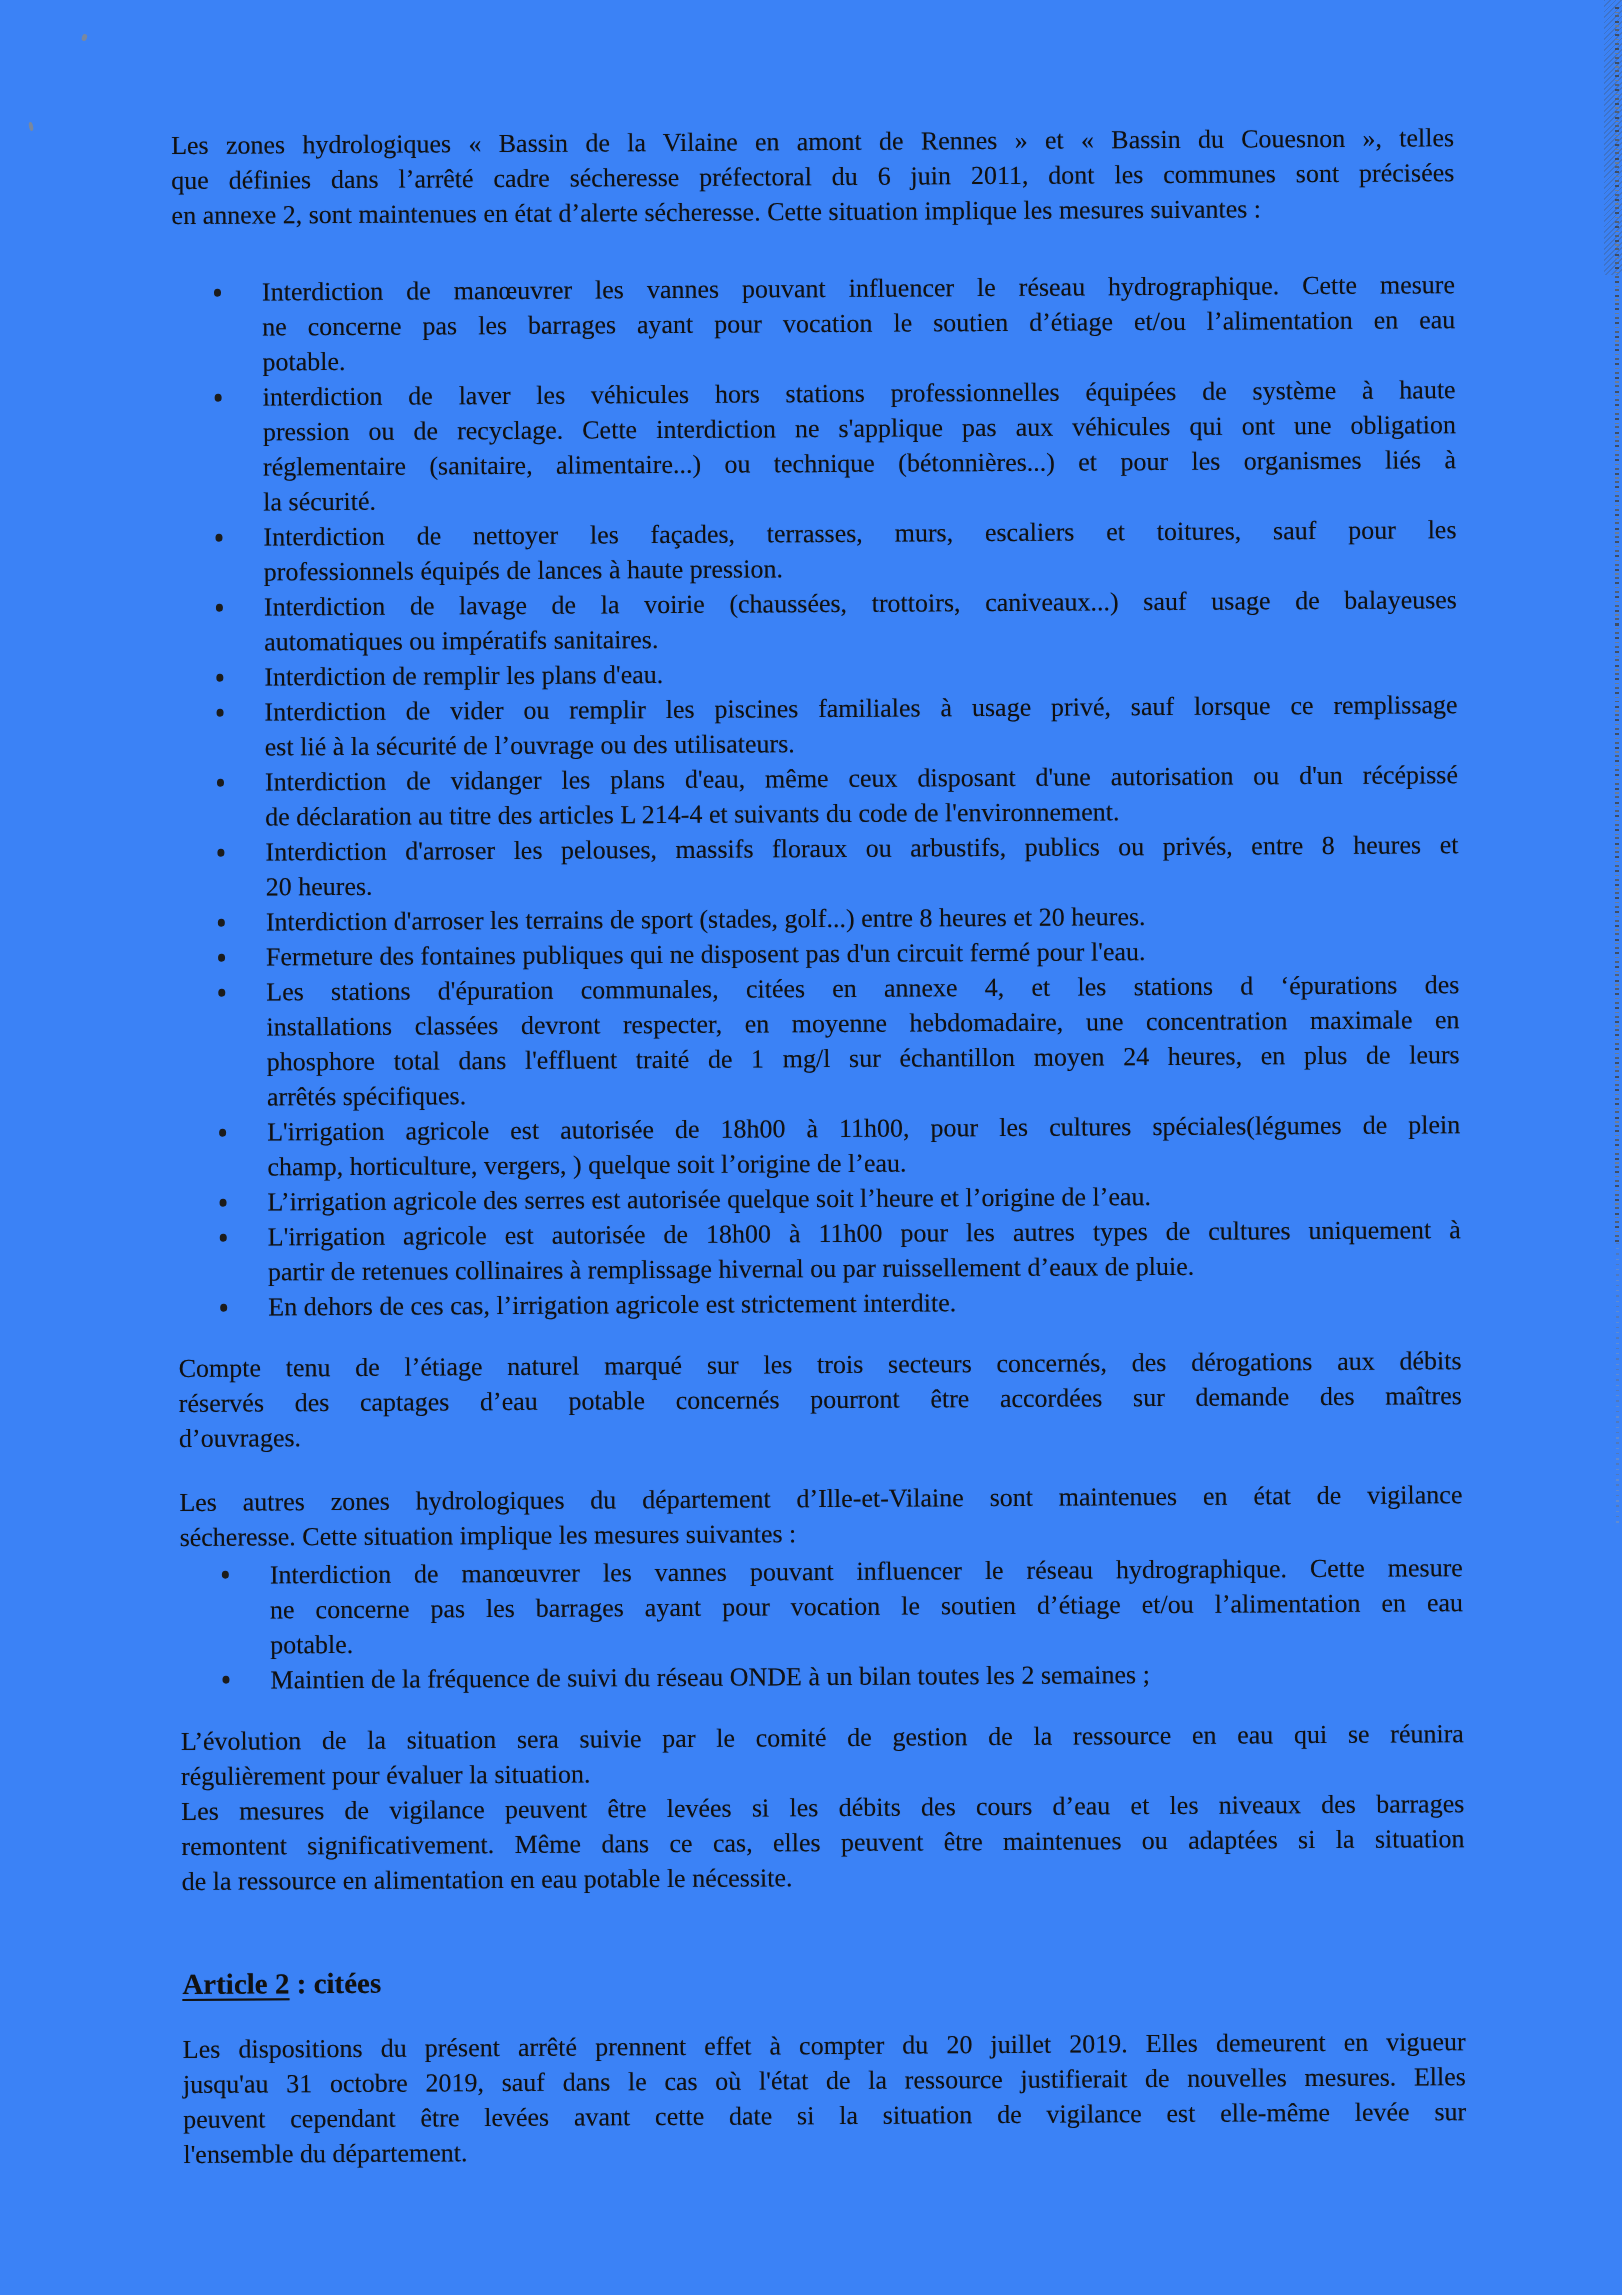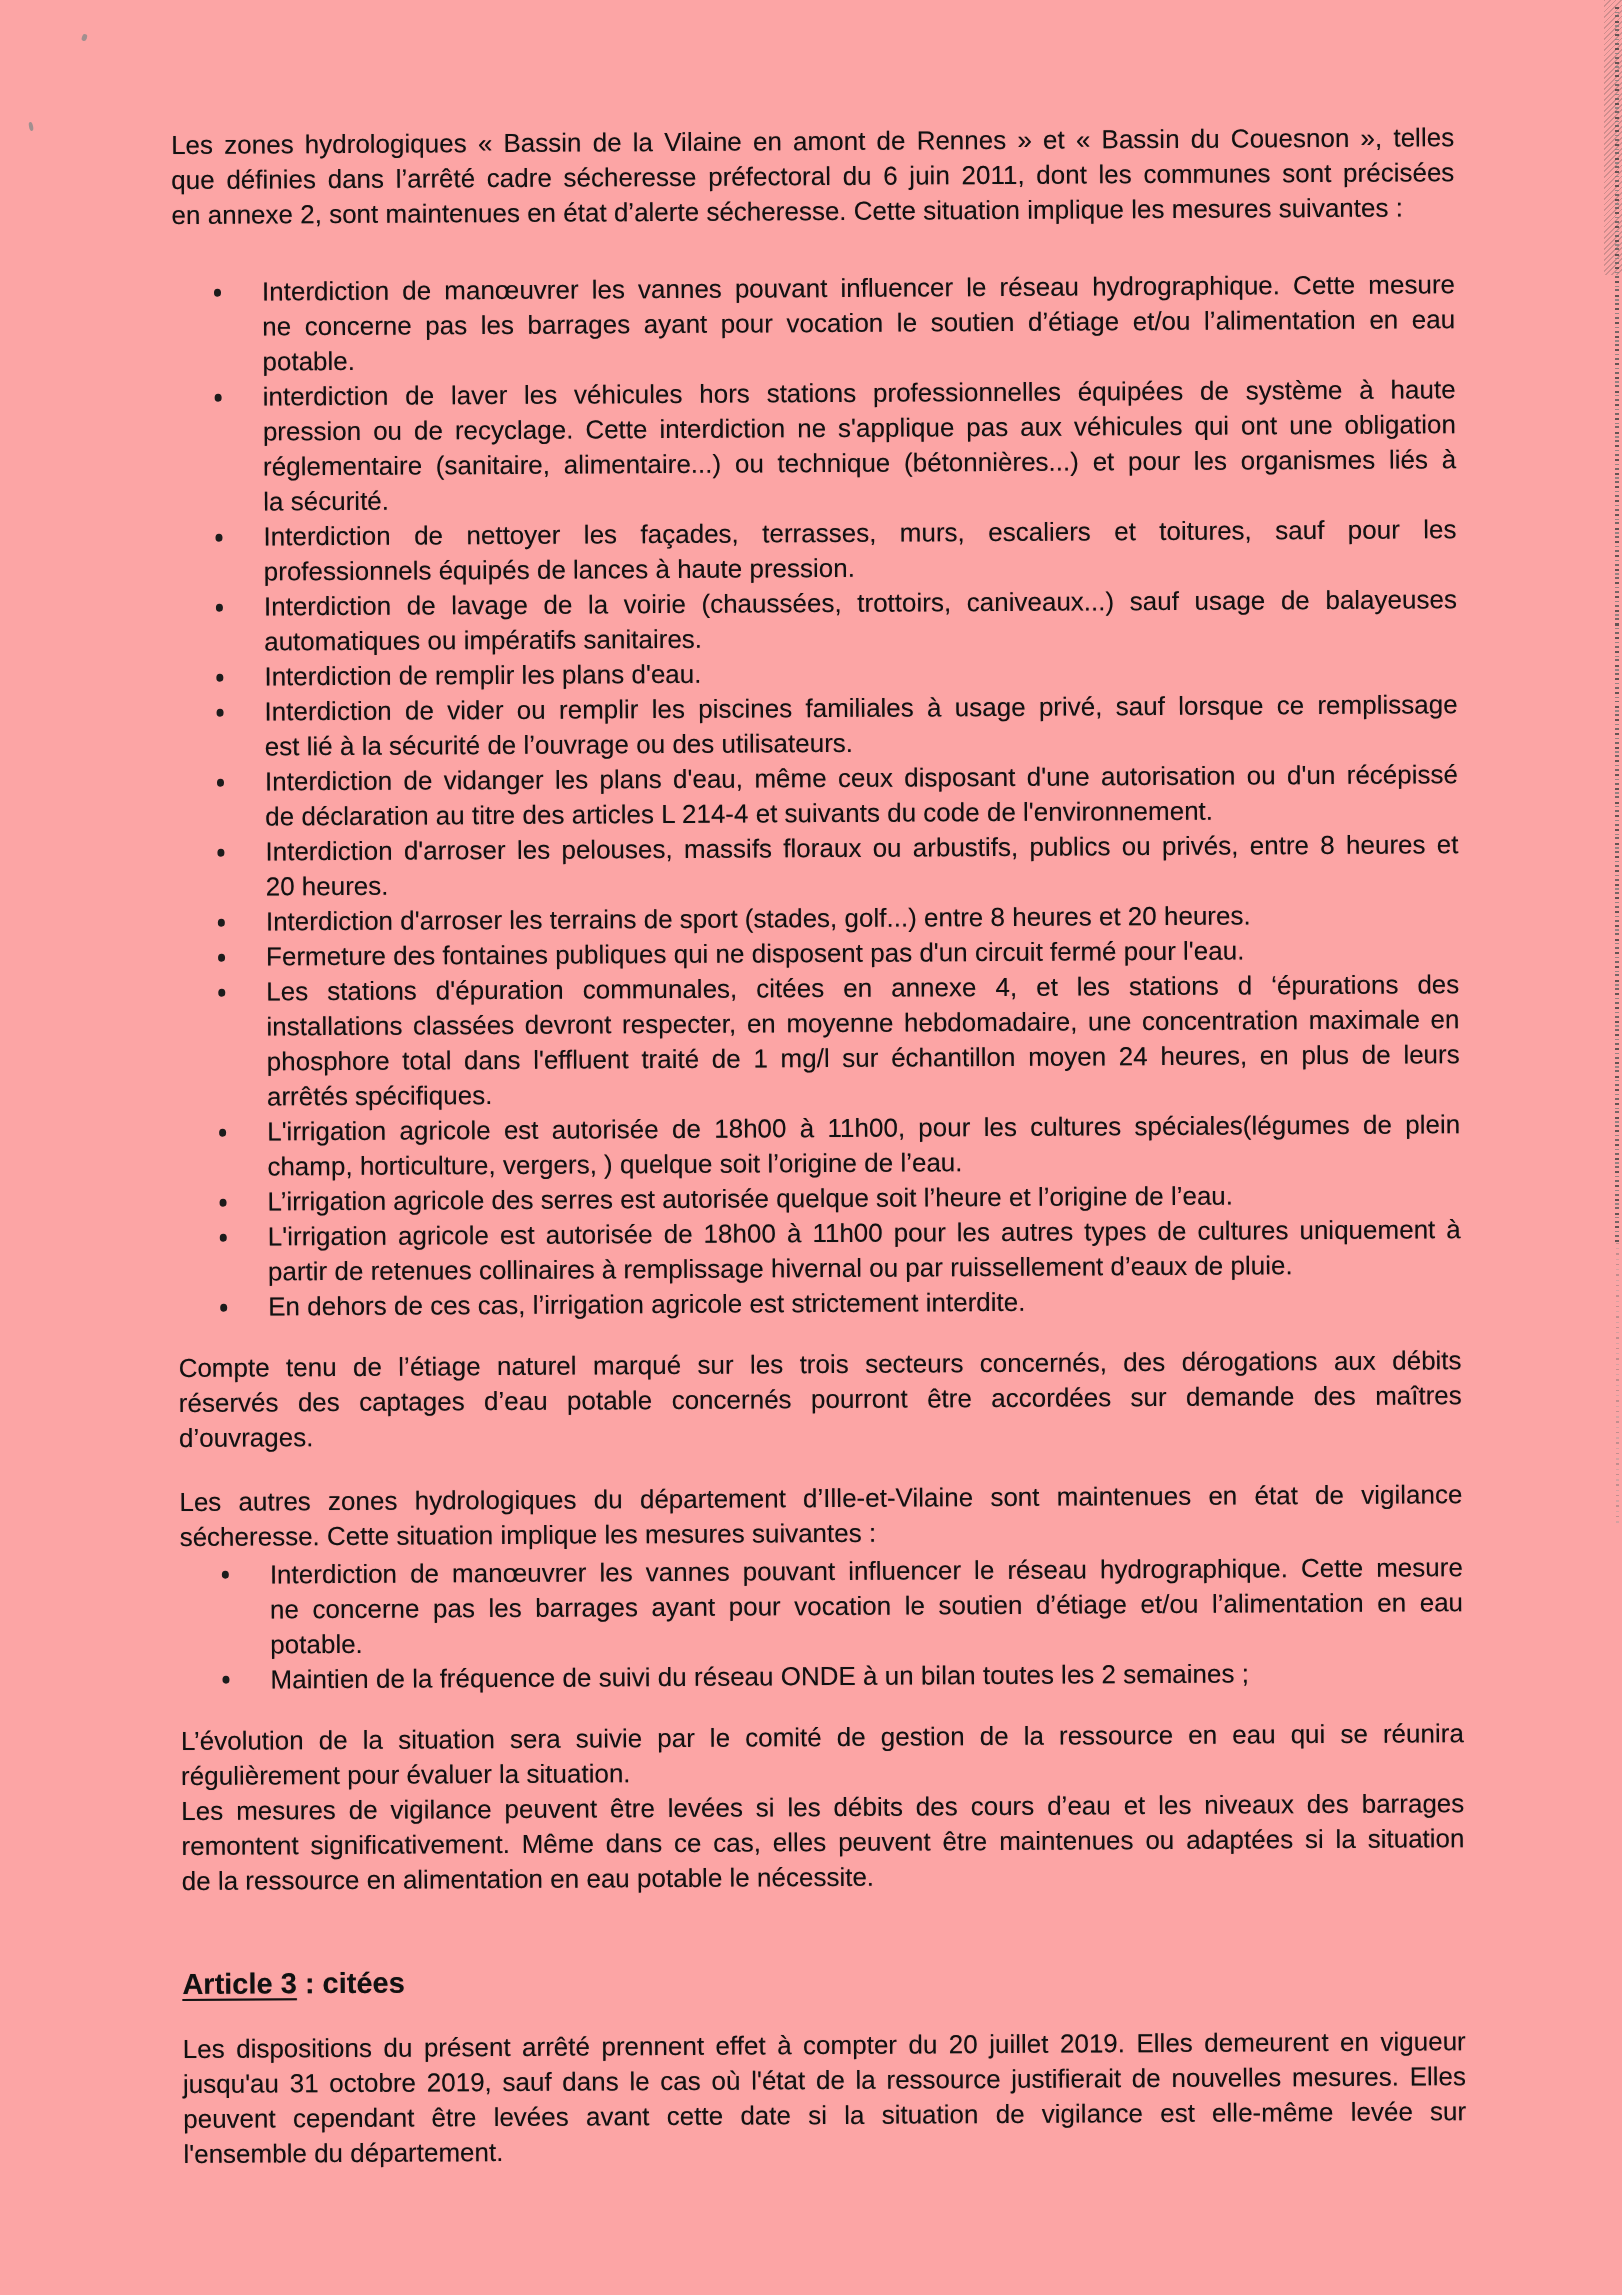--- a/index.html
+++ b/index.html
@@ -1,21 +1,21 @@
 <!DOCTYPE html>
 <html style="font-size:10.5px"><head>
 <meta charset="utf-8">
 <style>
   html,body{margin:0;padding:0;background:#e8e8e8;}
   .page{
     position:relative;
     width:1623px;height:2295px;
-    background:#fca5a5;
+    background:#3b82f6;
     overflow:hidden;
-    font-family:Liberation Sans, sans-serif;
+    font-family:Liberation Serif, serif;
     color:#111;
   }
   .content{
     position:absolute;
     left:171px;top:128px;
     width:1283px;
     transform:rotate(-0.35deg);
     transform-origin:0 0;
     font-size:26px;
     line-height:35px;
@@ -189,21 +189,21 @@
       </div>
       <div class="para evolution-paragraph">
         <div class="line full">L’évolution de la situation sera suivie par le comité de gestion de la ressource en eau qui se réunira</div>
         <div class="line last">régulièrement pour évaluer la situation.</div>
       </div>
       <div class="para vigilance-levee-paragraph">
         <div class="line full">Les mesures de vigilance peuvent être levées si les débits des cours d’eau et les niveaux des barrages</div>
         <div class="line full">remontent significativement. Même dans ce cas, elles peuvent être maintenues ou adaptées si la situation</div>
         <div class="line last">de la ressource en alimentation en eau potable le nécessite.</div>
       </div>
-      <div class="heading article-2-heading"><span class="u">Article 3</span><span> : citées</span></div>
+      <div class="heading article-2-heading"><span class="u">Article 2</span><span> : citées</span></div>
       <div class="para duree-paragraph">
         <div class="line full">Les dispositions du présent arrêté prennent effet à compter du 20 juillet 2019. Elles demeurent en vigueur</div>
         <div class="line full">jusqu'au 31 octobre 2019, sauf dans le cas où l'état de la ressource justifierait de nouvelles mesures. Elles</div>
         <div class="line full">peuvent cependant être levées avant cette date si la situation de vigilance est elle-même levée sur</div>
         <div class="line last">l'ensemble du département.</div>
       </div>
     </div>
 </div>
 
 

